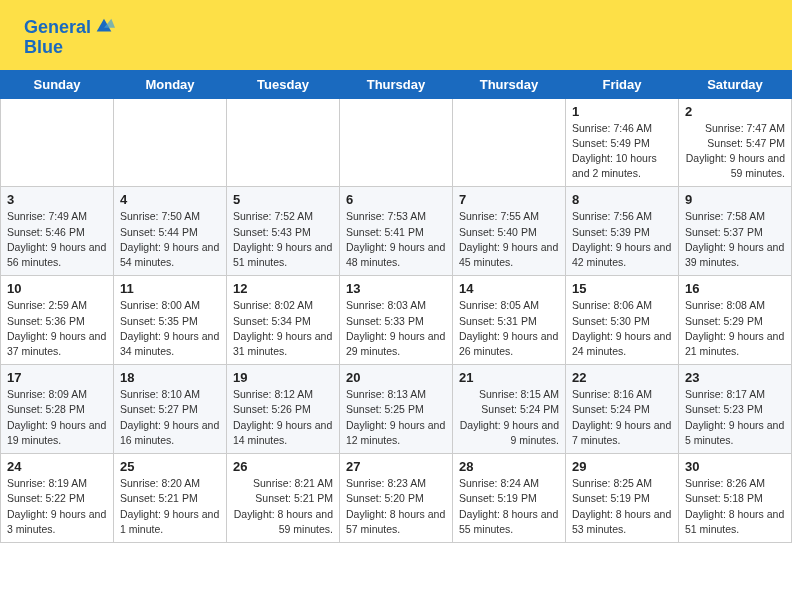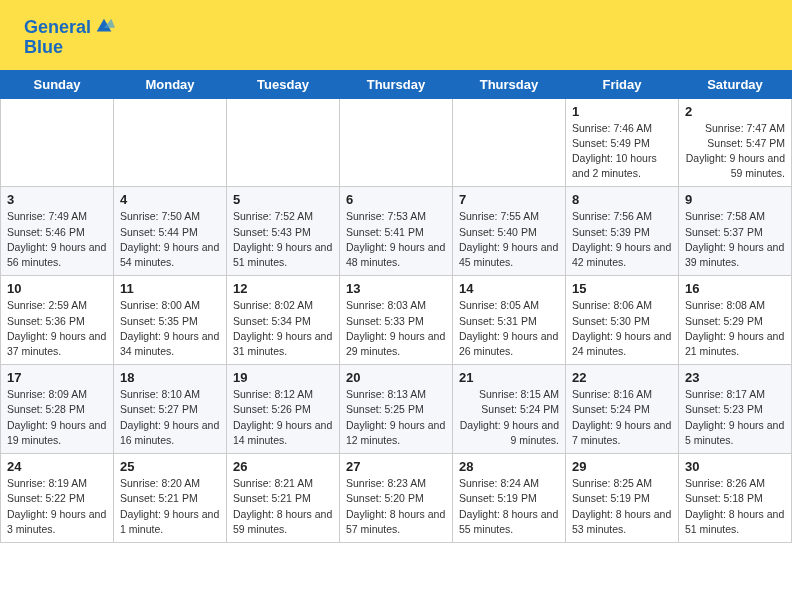--- a/index.html
+++ b/index.html
@@ -293,21 +293,21 @@
 Daylight: 9 hours and 3 minutes.</div>
           </td>
           <td>
             <div class="day-number">25</div>
             <div class="day-info" style="white-space: pre-line;">Sunrise: 8:20 AM
 Sunset: 5:21 PM
 Daylight: 9 hours and 1 minute.</div>
           </td>
           <td>
             <div class="day-number">26</div>
-            <div class="day-info" style="white-space: pre-line;">Sunrise: 8:21 AM
+            <div class="day-info" style="white-space: pre-line; text-align: right;">Sunrise: 8:21 AM
 Sunset: 5:21 PM
 Daylight: 8 hours and 59 minutes.</div>
           </td>
           <td>
             <div class="day-number">27</div>
             <div class="day-info" style="white-space: pre-line;">Sunrise: 8:23 AM
 Sunset: 5:20 PM
 Daylight: 8 hours and 57 minutes.</div>
           </td>
           <td>

